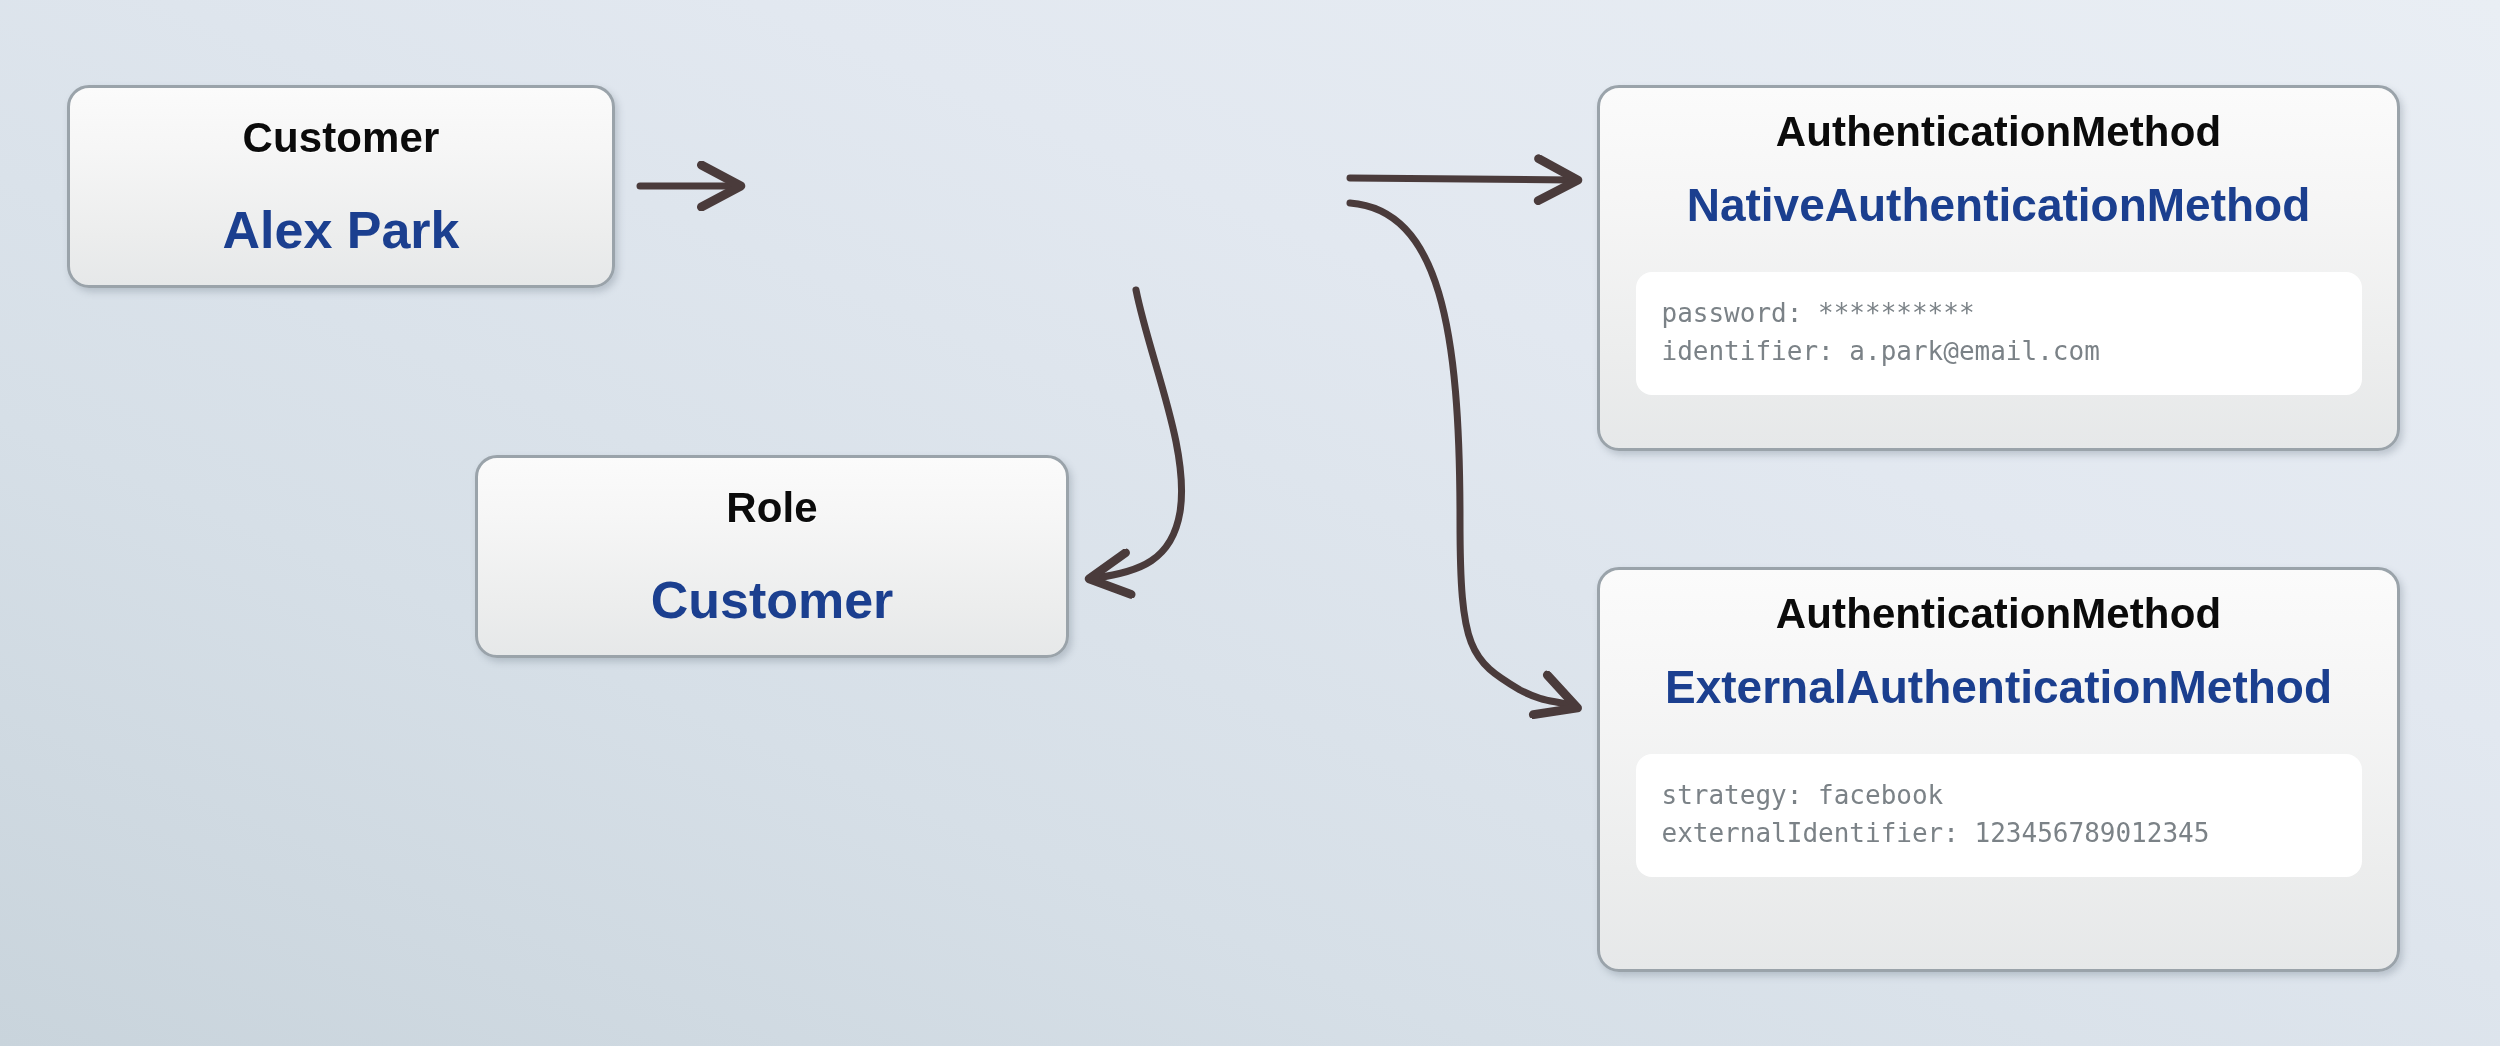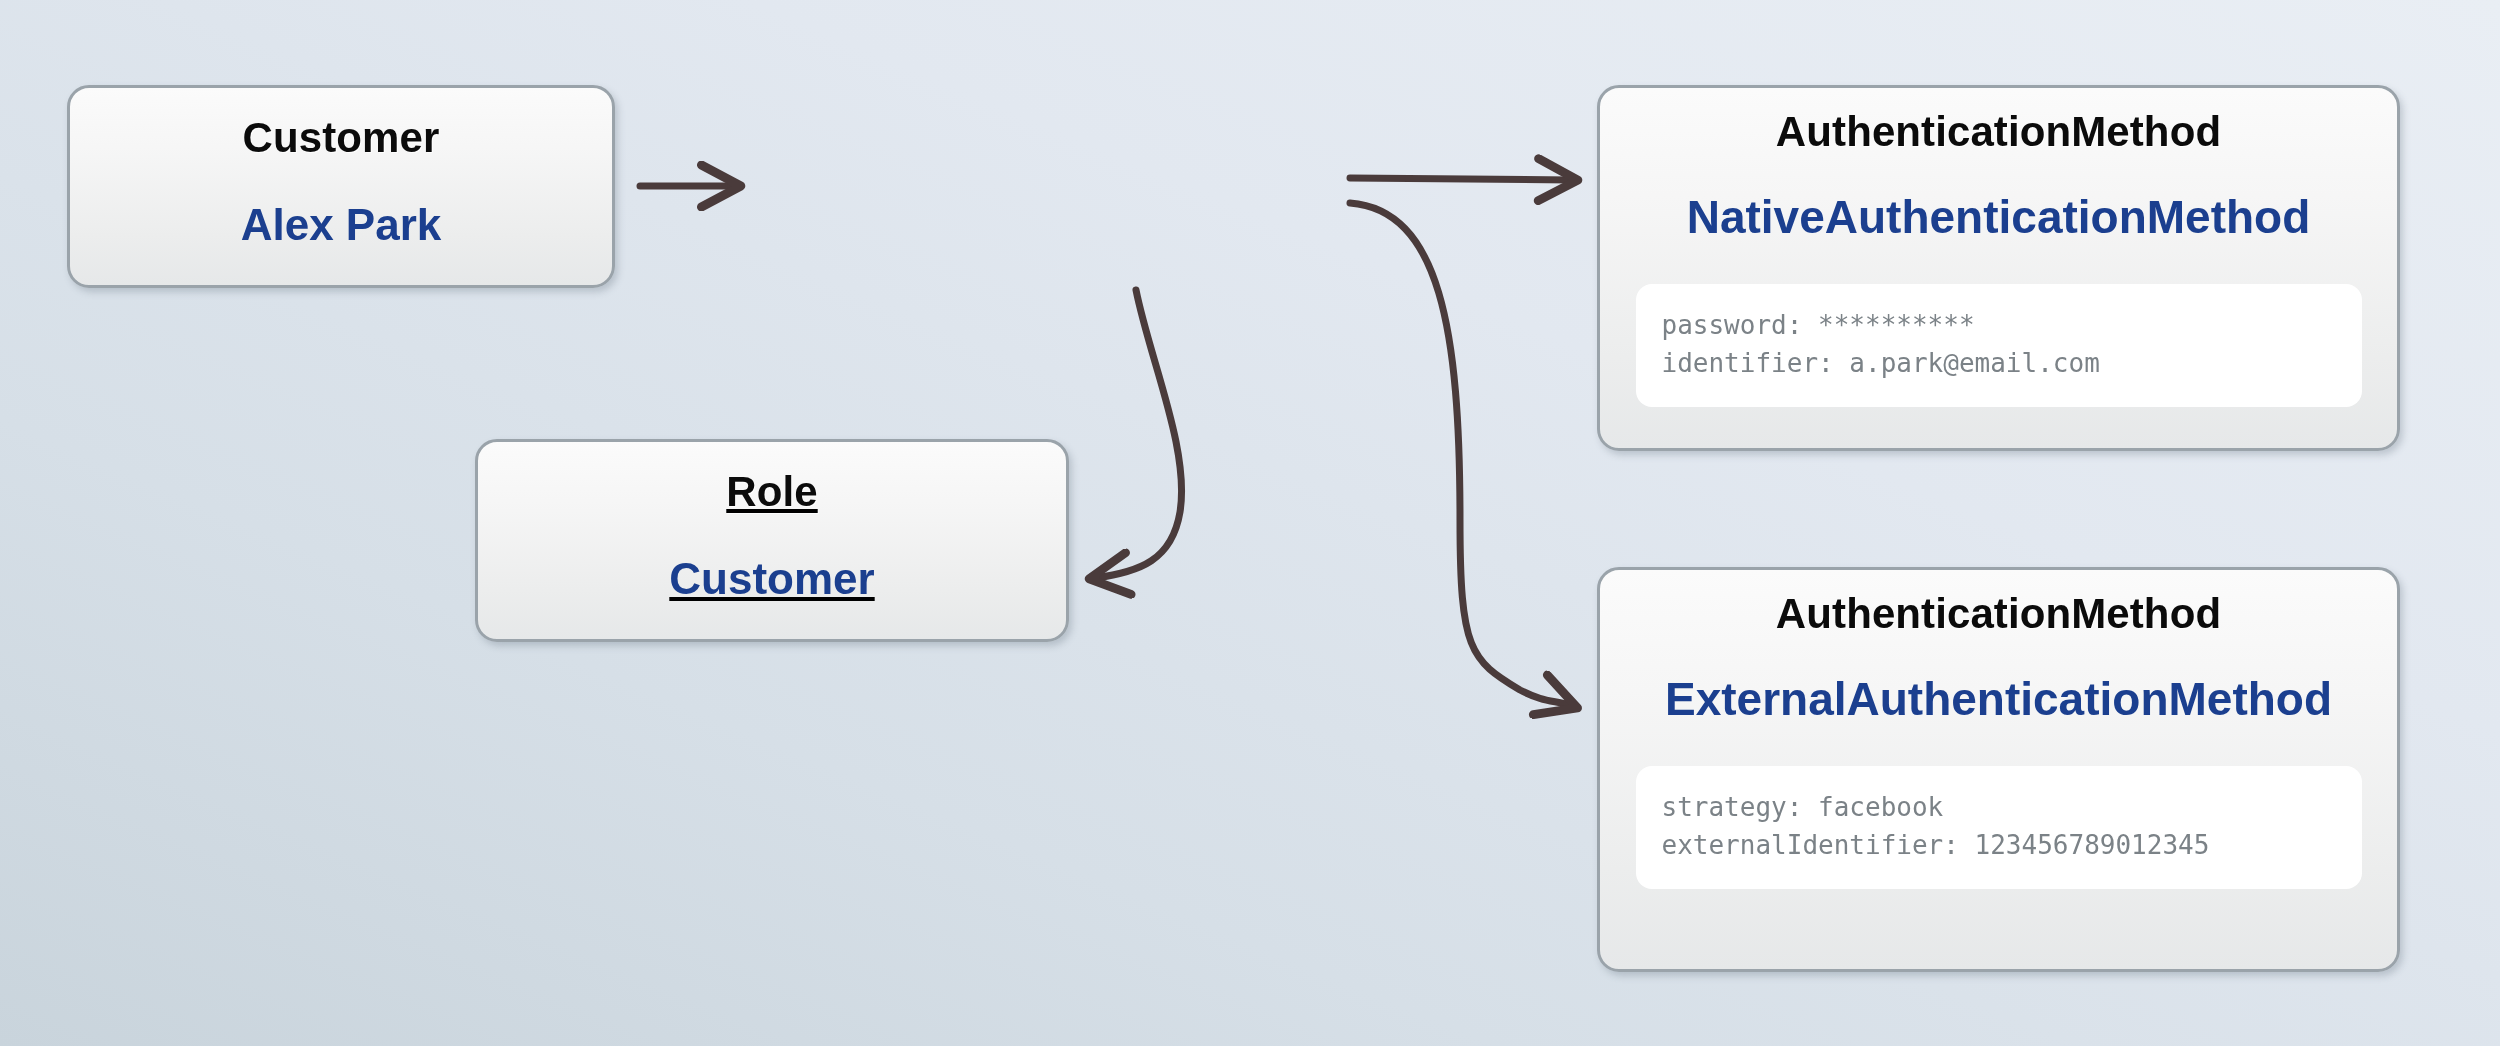--- a/index.html
+++ b/index.html
@@ -57,32 +57,32 @@
     text-align: center;
     white-space: nowrap;
   }
 
   
   .node-simple .node-type {
     font-size: 42px;
     margin-top: 26px;
   }
   .node-simple .node-value {
-    font-size: 44px;
+    font-size: 52px;
     margin-top: 38px;
   }
 
   
   .node-auth .node-type {
     font-size: 42px;
     margin-top: 20px;
   }
   .node-auth .node-value {
     font-size: 46px;
-    margin-top: 34px;
+    margin-top: 22px;
   }
 
   .detail-panel {
     background: #ffffff;
     border-radius: 16px;
     box-sizing: border-box;
     width: 726px;
     padding: 22px 26px 24px 26px;
     margin-top: 40px;
   }
@@ -91,21 +91,21 @@
     font-family: "DejaVu Sans Mono", "Liberation Mono", monospace;
     font-size: 26px;
     color: #7b8287;
     line-height: 1.48;
     white-space: pre;
   }
 
   
   #node-customer { left: 67px;   top: 85px;  width: 548px; height: 203px; }
   #node-user     { left: 755px;  top: 85px;  width: 594px; height: 203px; }
-  #node-role     { left: 475px;  top: 439px; width: 594px; height: 203px; text-decoration: underline; }
+  #node-role     { left: 475px;  top: 455px; width: 594px; height: 203px; }
   #node-native   { left: 1597px; top: 85px;  width: 803px; height: 366px; }
   #node-external { left: 1597px; top: 567px; width: 803px; height: 405px; }
 </style>
 </head>
 <body>
 
 <div id="canvas">
 
   <svg id="edge-layer" viewBox="0 0 2500 1046">
     <defs>

